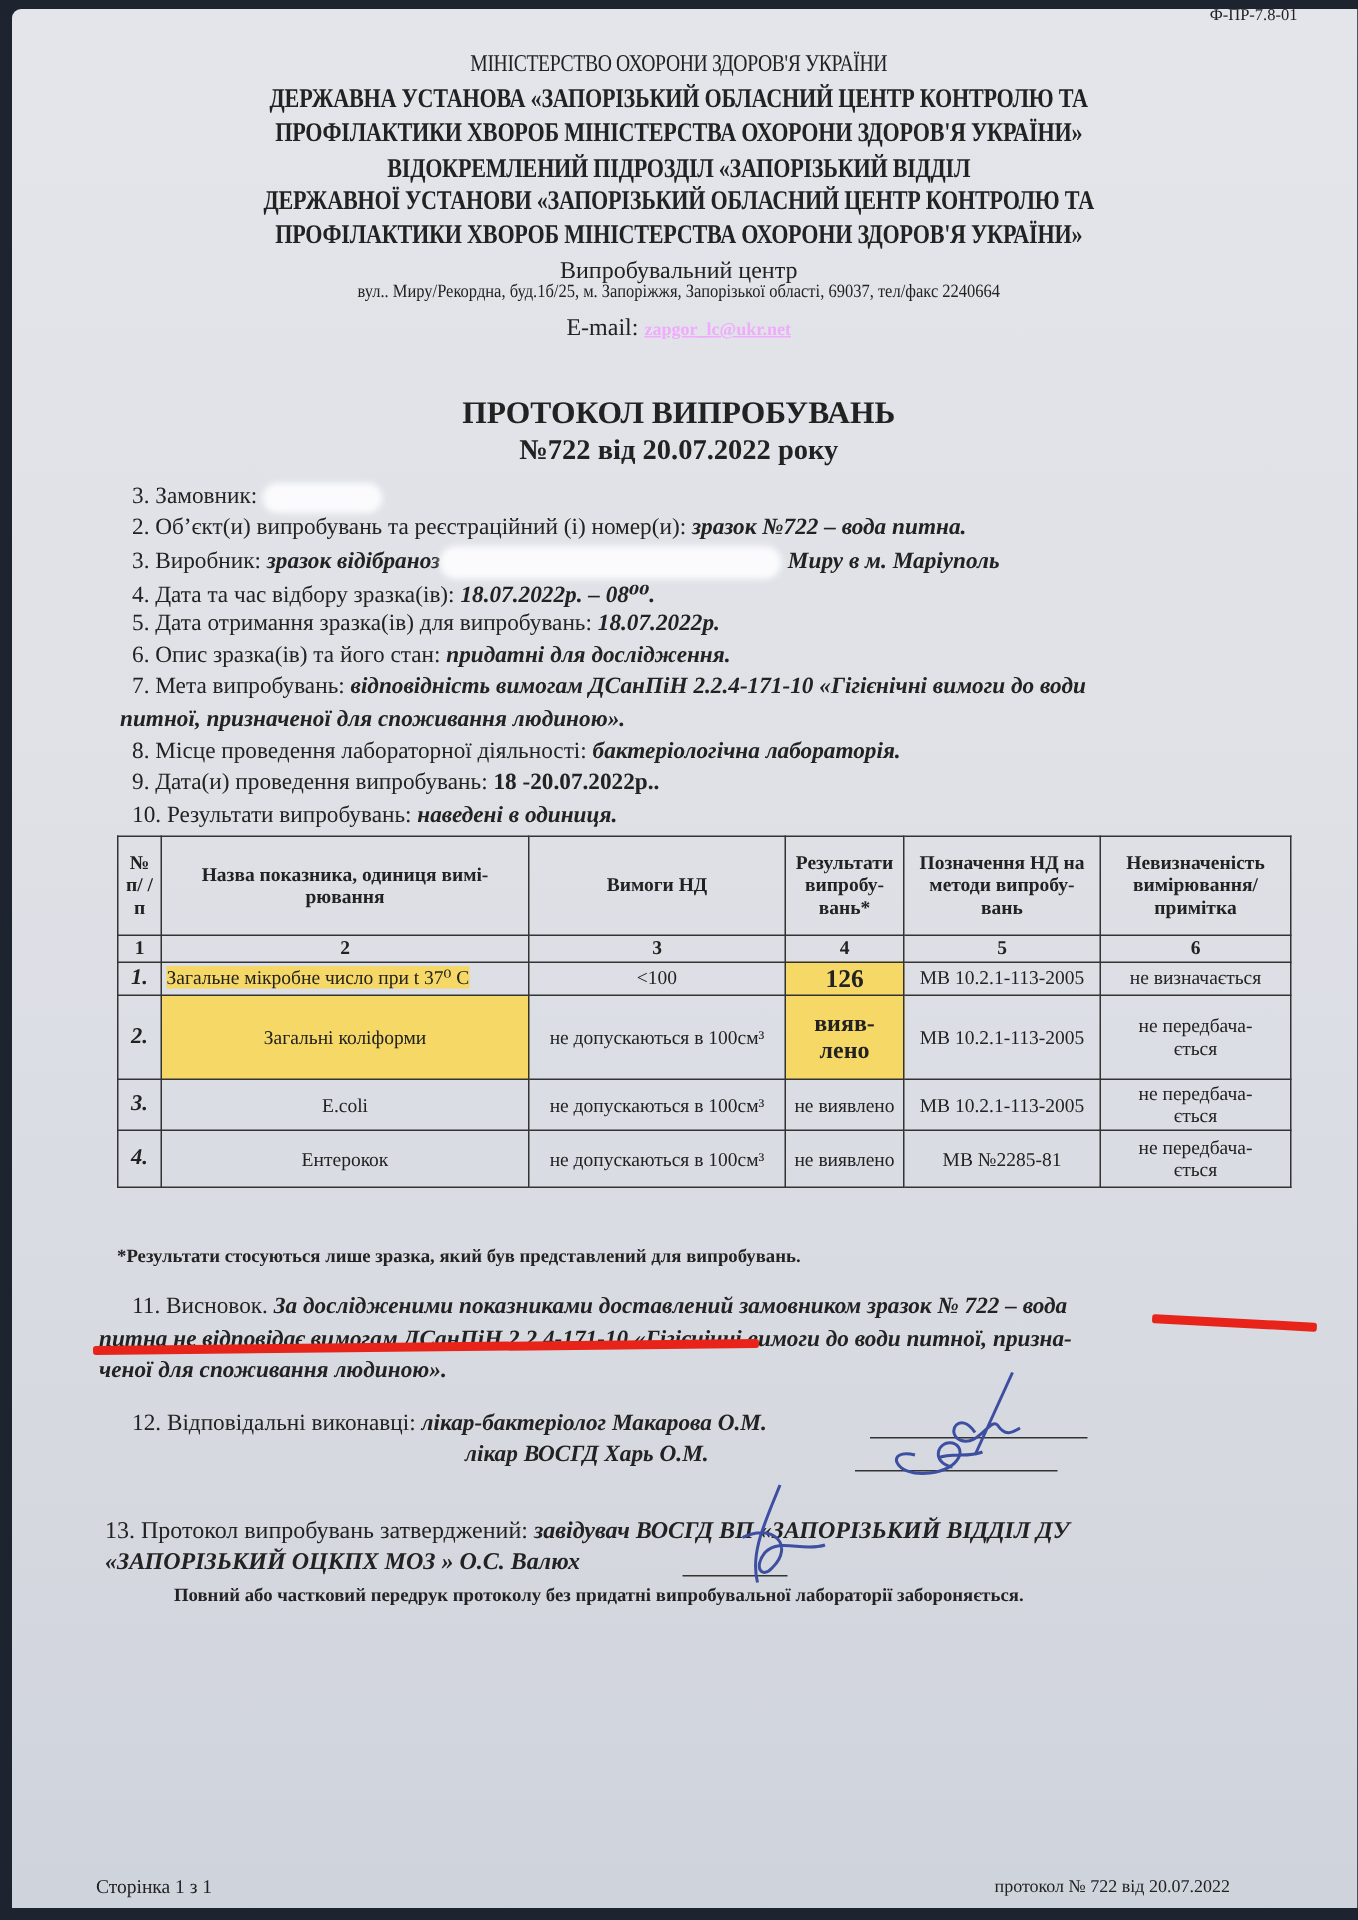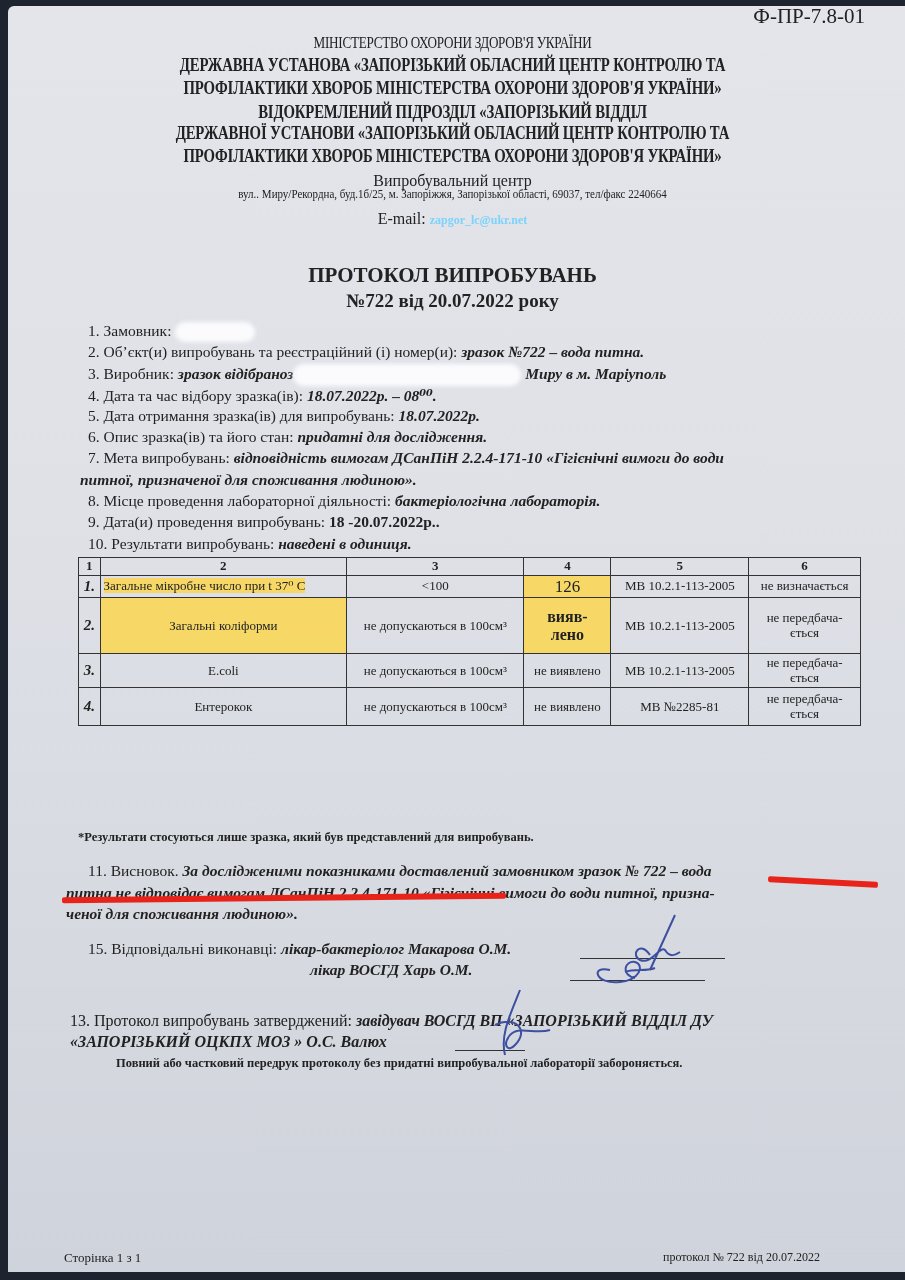--- a/index.html
+++ b/index.html
@@ -2,33 +2,33 @@
 <html><head>
 <meta charset="utf-8">
 <style>
   html,body{margin:0;padding:0;}
   body{width:905px;height:1280px;background:#1d2430;position:relative;overflow:hidden;
        font-family:"Liberation Serif","DejaVu Serif",serif;color:#222;}
   .paper{position:absolute;left:8px;top:6px;width:897px;height:1266px;
          background:linear-gradient(180deg,#e3e5ea 0%,#dfe1e7 40%,#d6d9e0 75%,#cfd3db 100%);
          border-top-left-radius:6px;}
   .abs{position:absolute;white-space:nowrap;}
-  .form-code{right:40px;top:4px;font-size:21px;}
+  .form-code{right:40px;top:4px;font-size:11px;}
   .hdr{left:0;width:905px;text-align:center;}
   .h-min{top:34px;font-size:16px;transform:scaleX(0.82);letter-spacing:-0.3px;}
   .h-b{font-weight:bold;font-size:18px;transform:scaleX(0.82);letter-spacing:-0.2px;}
   .h1{top:55px;}
   .h2{top:78px;}
   .h3{top:102px;}
   .h4{top:123px;}
   .h5{top:146px;}
   .h-center{top:172px;font-weight:normal;font-size:16px;}
   .h-addr{top:187px;font-size:12.5px;transform:scaleX(0.88);}
   .h-mail{top:210px;font-size:16px;}
-  .h-mail a{font-size:12px;font-weight:bold;color:#7dd3fc;text-align:center;}
+  .h-mail a{font-size:12px;font-weight:bold;text-decoration:underline;color:#f0abfc;text-align:center;}
   .title{top:263px;font-size:21px;font-weight:bold;}
   .subtitle{top:290px;font-size:19px;font-weight:bold;}
   .line{left:88px;font-size:15.5px;}
   .line i{font-style:italic;font-weight:bold;}
   .blur{display:inline-block;background:#fbfbfd;border-radius:12px;filter:blur(2px);vertical-align:middle;}
   table.res{position:absolute;left:78px;top:557px;width:783px;border-collapse:collapse;font-size:13px;}
   table.res td{border:1px solid #333;text-align:center;padding:1px 3px;line-height:1.15;}
   .th td{font-weight:bold;}
   .hl{background:rgba(255,213,60,0.75);}
   .red-line{position:absolute;height:6px;background:#e8241a;border-radius:2px;}
@@ -52,21 +52,21 @@
 <div class="abs hdr h-addr">вул.. Миру/Рекордна, буд.1б/25, м. Запоріжжя, Запорізької області, 69037, тел/факс 2240664</div>
 <div class="abs hdr h-mail">
   <span>E-mail:</span>
   <a>zapgor_lc@ukr.net</a>
 </div>
 
 <div class="abs hdr title">ПРОТОКОЛ ВИПРОБУВАНЬ</div>
 <div class="abs hdr subtitle">№722 від 20.07.2022 року</div>
 
 <div class="abs line" style="top:322px">
-  <span>1. Замовник:</span>
+  <span>3. Замовник:</span>
   <span class="blur" style="width:80px;height:20px"></span>
 </div>
 <div class="abs line" style="top:343px">
   <span>2. Об’єкт(и) випробувань та реєстраційний (і) номер(и):</span> <i>зразок №722 – вода питна.</i>
 </div>
 <div class="abs line" style="top:364px">
   <span>3. Виробник:</span> <i>зразок відібраноз</i><span class="blur" style="width:228px;height:22px"></span> <i>Миру в м. Маріуполь</i>
 </div>
 <div class="abs line" style="top:386px">
   <span>4. Дата та час відбору зразка(ів):</span> <i>18.07.2022р. – 08⁰⁰.</i>
@@ -88,33 +88,41 @@
 </div>
 <div class="abs line" style="top:513px">
   <span>9. Дата(и) проведення випробувань:</span> <b>18 -20.07.2022р..</b>
 </div>
 <div class="abs line" style="top:535px">
   <span>10. Результати випробувань:</span> <i>наведені в одиниця.</i>
 </div>
 
 <table class="res">
   <tbody>
+      <tr class="th" style="height:66px">
+    <td style="width:22px">№ п/ /п</td>
+    <td style="width:238px">Назва показника, одиниця вимі-рювання</td>
+    <td style="width:164px">Вимоги НД</td>
+    <td style="width:72px">Результати випробу-вань*</td>
+    <td style="width:124px">Позначення НД на методи випробу-вань</td>
+    <td>Невизначеність вимірювання/ примітка</td>
+  </tr>
   <tr class="th">
     <td>1</td>
     <td>2</td>
     <td>3</td>
     <td>4</td>
     <td>5</td>
     <td>6</td>
   </tr>
   <tr style="height:22px">
     <td style="font-weight:bold;font-style:italic;font-size:15px">1.</td>
     <td style="text-align:left"><span class="hl">Загальне мікробне число при t 37⁰ С</span></td>
     <td>&lt;100</td>
-    <td class="hl" style="font-weight:normal;font-size:17px">126</td>
+    <td class="hl" style="font-weight:bold;font-size:17px">126</td>
     <td>МВ 10.2.1-113-2005</td>
     <td>не визначається</td>
   </tr>
   <tr style="height:56px">
     <td style="font-weight:bold;font-style:italic;font-size:15px">2.</td>
     <td class="hl">Загальні коліформи</td>
     <td>не допускаються в 100см³</td>
     <td class="hl" style="font-weight:bold;font-size:16px">
       <div>вияв-</div>
       <div>лено</div>
@@ -154,21 +162,21 @@
 
 <div class="abs line" style="top:862px;left:88px">
   <span>11. Висновок.</span> <i>За дослідженими показниками доставлений замовником зразок № 722 – вода</i>
 </div>
 <div class="abs line" style="top:884px;left:66px"><i>питна не відповідає вимогам ДСанПіН 2.2.4-171-10 «Гігієнічні вимоги до води питної, призна-</i></div>
 <div class="abs line" style="top:905px;left:66px"><i>ченої для споживання людиною».</i></div>
 <div class="red-line" style="left:768px;top:879px;width:110px;transform:rotate(3deg)"></div>
 <div class="red-line" style="left:62px;top:895px;width:444px;transform:rotate(-0.6deg)"></div>
 
 <div class="abs line" style="top:940px;left:88px">
-  <span>15. Відповідальні виконавці:</span> <i>лікар-бактеріолог Макарова О.М.</i>
+  <span>12. Відповідальні виконавці:</span> <i>лікар-бактеріолог Макарова О.М.</i>
 </div>
 <div class="abs line" style="top:961px;left:310px"><i>лікар ВОСГД Харь О.М.</i></div>
 <div class="abs" style="left:580px;top:958px;width:145px;border-top:1px solid #333"></div>
 <div class="abs" style="left:570px;top:980px;width:135px;border-top:1px solid #333"></div>
 <svg class="sig" style="left:580px;top:910px" width="150" height="80">
   <path d="M95 5 L70 60 M70 45 C60 30 50 45 60 50 C72 55 80 35 85 40 C90 48 95 45 100 42" stroke="#3d4fa0" stroke-width="2" fill="none"></path>
   <path d="M30 60 C10 55 15 75 40 72 C60 70 65 55 55 52 C45 50 40 65 55 68 M45 62 C55 58 65 62 75 58" stroke="#3d4fa0" stroke-width="2" fill="none"></path>
 </svg>
 
 <div class="abs line" style="top:1012px;left:70px;font-size:16px">

